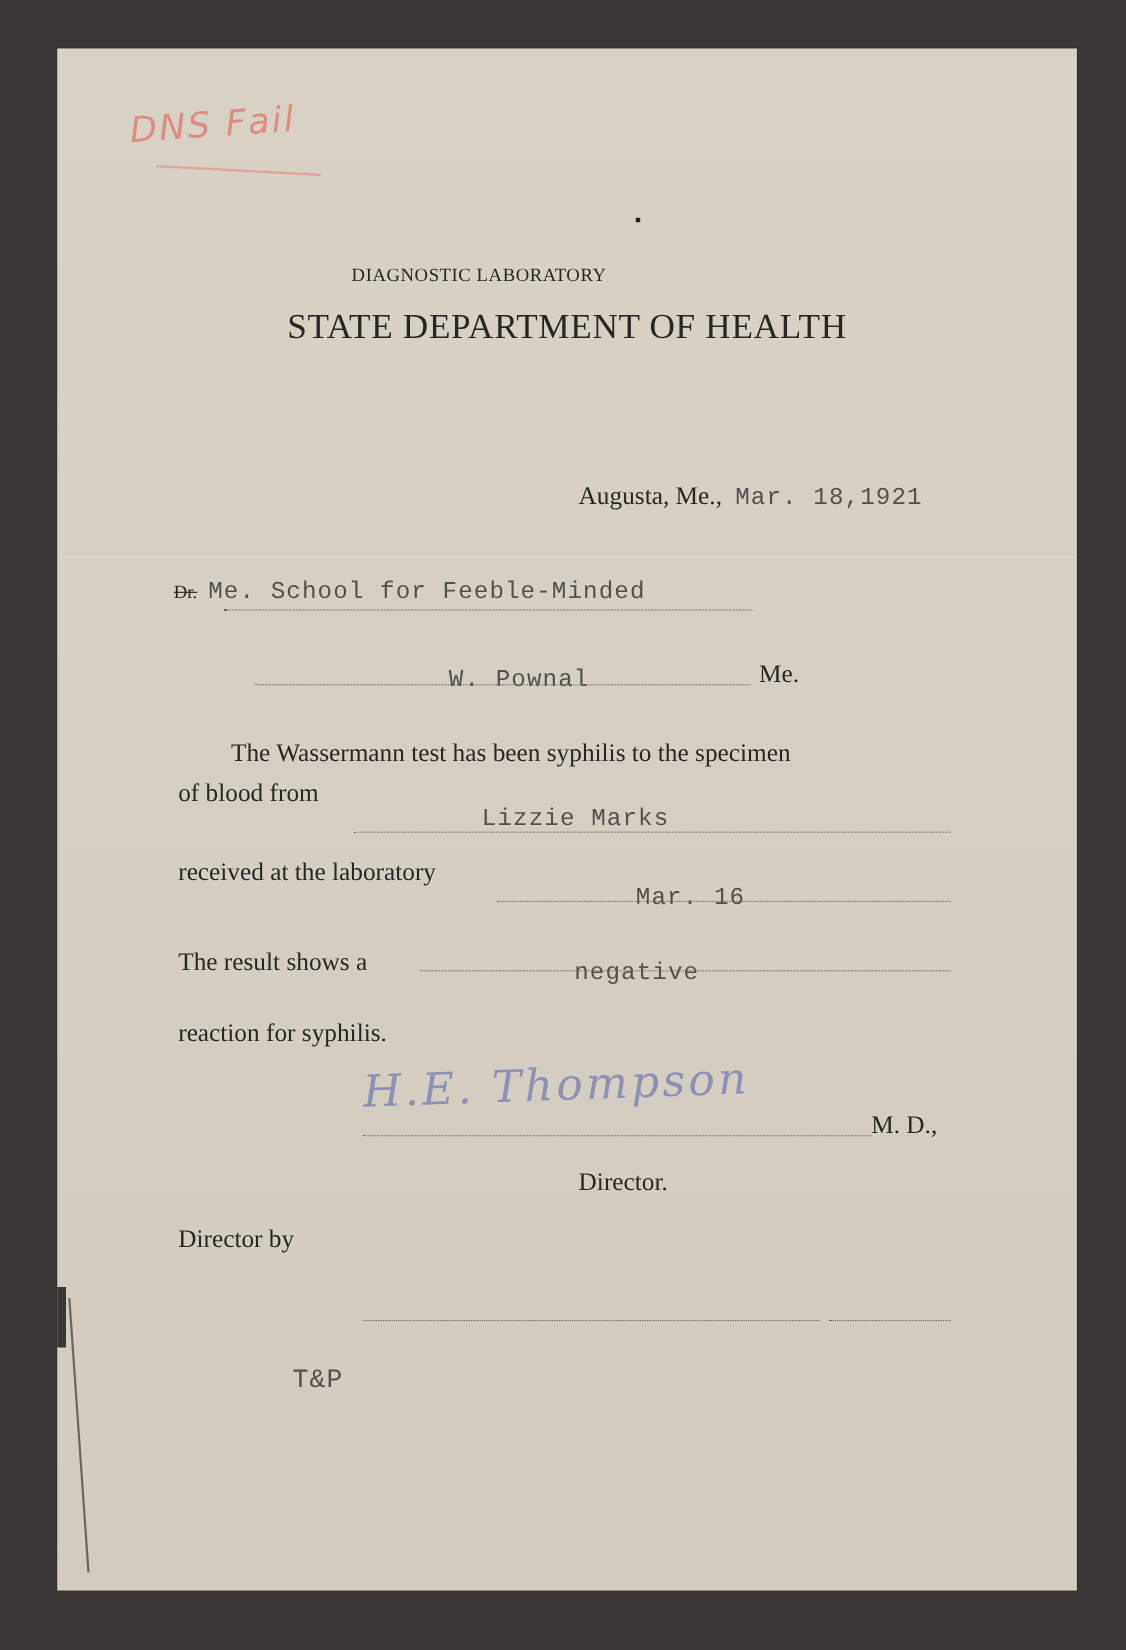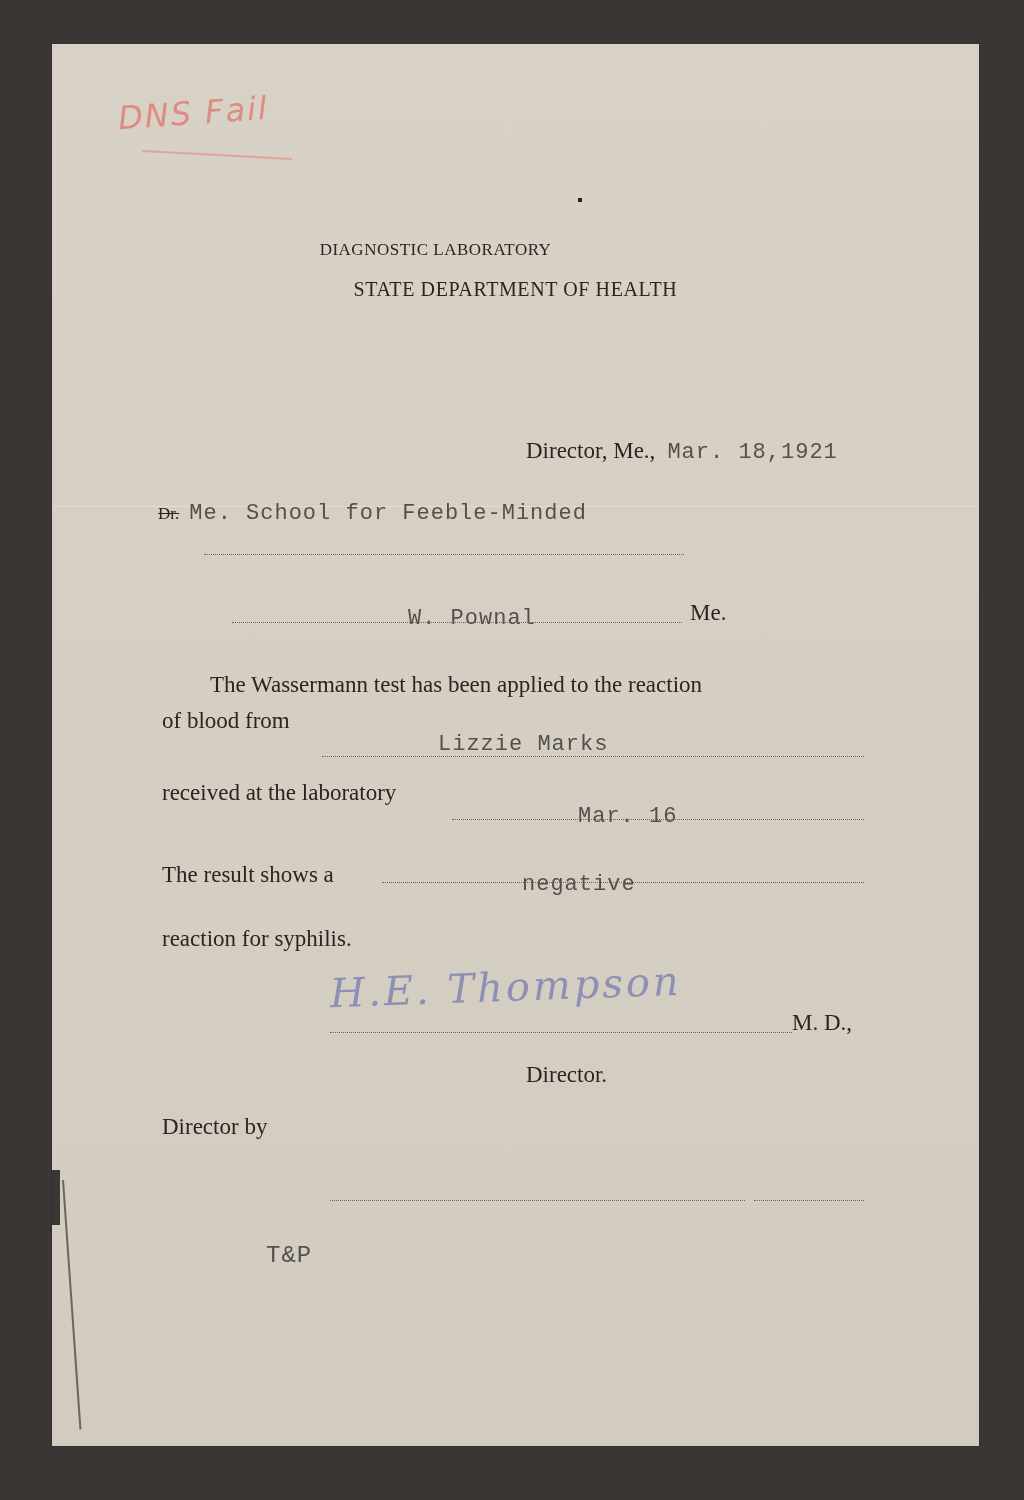--- a/index.html
+++ b/index.html
@@ -37,21 +37,21 @@
     color: #e07a72; font-family: "DejaVu Sans", sans-serif;
     font-style: italic; font-size: 32px; letter-spacing: 2px;
     opacity: 0.8;
   }
   .pencil-underline {
     position: absolute; height: 2px; background: #e7968f; opacity: 0.8;
     transform: rotate(3deg);
   }
   .dot { position: absolute; width: 4px; height: 4px; background: #222; }
   .hdr-small { font-size: 17px; letter-spacing: 0.5px; color: #2a2522; }
-  .hdr-big { font-size: 20px; letter-spacing: 0.6px; color: #2a2522; font-family: Liberation Serif, serif; }
+  .hdr-big { font-size: 32px; letter-spacing: 0.6px; color: #2a2522; font-family: Liberation Serif, serif; }
   .body-text { font-size: 23px; color: #2a2522; }
   .typed {
     font-family: "Liberation Mono", "DejaVu Sans Mono", monospace;
     font-size: 22px; color: #55504d; letter-spacing: 1px; margin-top: 16px;
   }
   .strike { text-decoration: line-through; color: #2a2522; font-size: 17px; }
   .dotline {
     position: absolute; height: 0;
     border-bottom: 1.5px dotted #6b6560;
   }
@@ -71,35 +71,35 @@
 
   <div class="abs pencil" style="left:66px; top:50px; transform:rotate(-4deg);">DNS Fail</div>
   <div class="pencil-underline" style="left:90px; top:110px; width:150px;"></div>
 
   <div class="dot" style="left:526px; top:154px;"></div>
 
   <div class="abs hdr-small" style="left:0; width:767px; text-align:center; top:196px;">DIAGNOSTIC LABORATORY</div>
   <div class="abs hdr-big" style="left:0; width:927px; text-align:center; top:234px;">STATE DEPARTMENT OF HEALTH</div>
 
   <div class="abs" style="left:474px; top:394px;">
-    <span class="body-text">Director, Me.,</span>
+    <span class="body-text">Augusta, Me.,</span>
     <span class="typed" style="margin-left:8px;">Mar. 18,1921</span>
   </div>
 
-  <div class="abs" style="left:106px; top:457px;">
+  <div class="abs" style="left:106px; top:482px;">
     <span class="strike">Dr.</span>
     <span class="typed" style="margin-left:6px;">Me. School for Feeble-Minded</span>
   </div>
   <div class="dotline" style="left:152px; top:510px; width:480px;"></div>
 
   <div class="abs typed" style="left:356px; top:546px;">W. Pownal</div>
   <div class="dotline" style="left:180px; top:578px; width:450px;"></div>
   <div class="abs body-text" style="left:638px; top:556px;">Me.</div>
 
-  <div class="abs body-text" style="left:158px; top:628px;">The Wassermann test has been applied to the reaction</div>
+  <div class="abs body-text" style="left:158px; top:628px;">The Wassermann test has been syphilis to the specimen</div>
 
   <div class="abs body-text" style="left:110px; top:664px;">of blood from</div>
   <div class="abs typed" style="left:386px; top:672px;">Lizzie Marks</div>
   <div class="dotline" style="left:270px; top:712px; width:542px;"></div>
 
   <div class="abs body-text" style="left:110px; top:736px;">received at the laboratory</div>
   <div class="abs typed" style="left:526px; top:744px;">Mar. 16</div>
   <div class="dotline" style="left:400px; top:775px; width:412px;"></div>
 
   <div class="abs body-text" style="left:110px; top:818px;">The result shows a</div>

